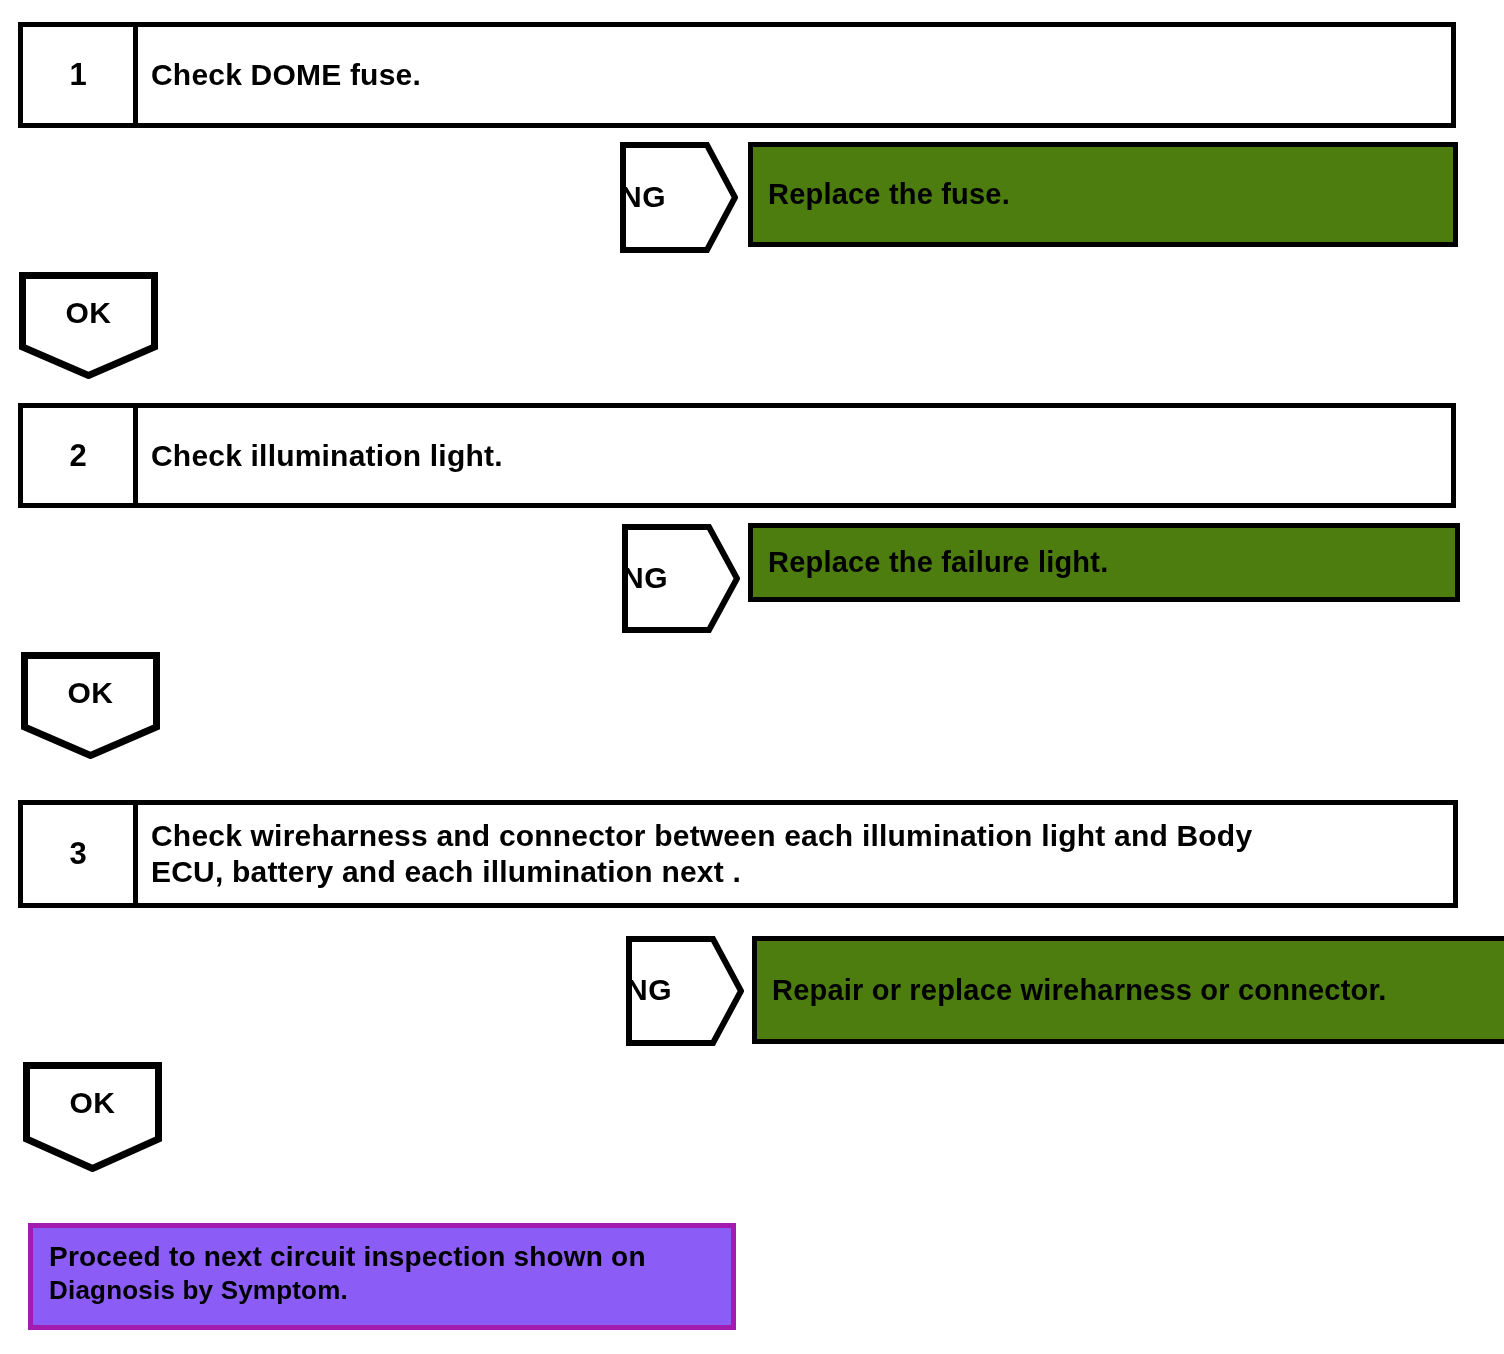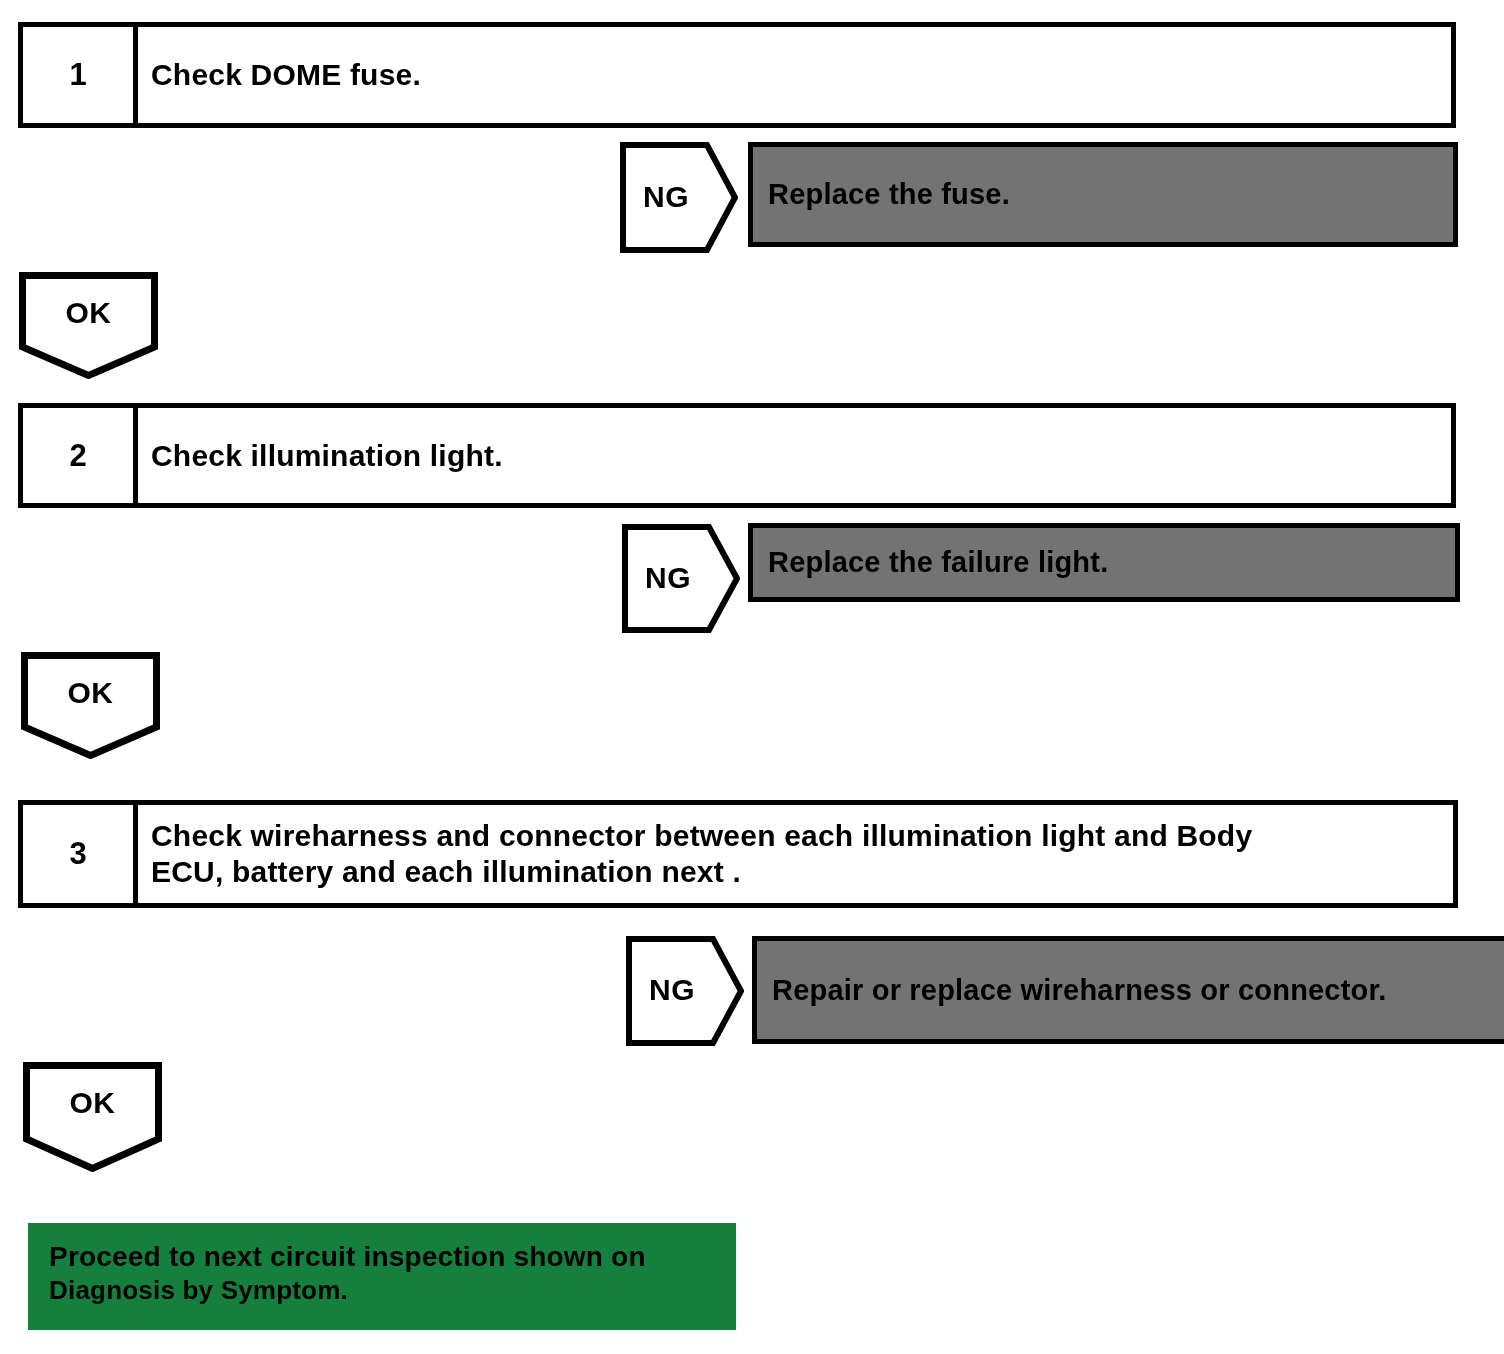--- a/index.html
+++ b/index.html
@@ -43,21 +43,21 @@
     padding-right: 10px;
     font-size: 30px;
     font-weight: 700;
     line-height: 36px;
     letter-spacing: 0.2px;
   }
   
   .result-box {
     position: absolute;
     border: 5px solid #000000;
-    background: #737373;
+    background: #4d7c0f;
     display: flex;
     align-items: center;
     padding-left: 15px;
     box-sizing: border-box;
     font-size: 29px;
     font-weight: 700;
     letter-spacing: 0.2px;
   }
   
   .arrow {
@@ -71,35 +71,34 @@
   }
   .arrow .label {
     position: absolute;
     font-weight: 700;
     font-size: 30px;
     letter-spacing: 0.5px;
   }
   .ng .label {
     left: 0;
     width: 92px;
-    text-align: center;
     top: 50%;
     transform: translateY(-54%);
   }
   .ok .label {
     left: 0;
     right: 0;
     text-align: center;
     top: 24px;
   }
   
   .final-box {
     position: absolute;
-    border: 5px solid #15803d;
-    background: #15803d;
+    border: 5px solid #a21caf;
+    background: #8b5cf6;
     box-sizing: border-box;
     padding: 12px 16px 0 16px;
   }
   .final-line-1 {
     font-size: 28px;
     font-weight: 700;
     line-height: 34px;
     letter-spacing: 0.2px;
   }
   .final-line-2 {

